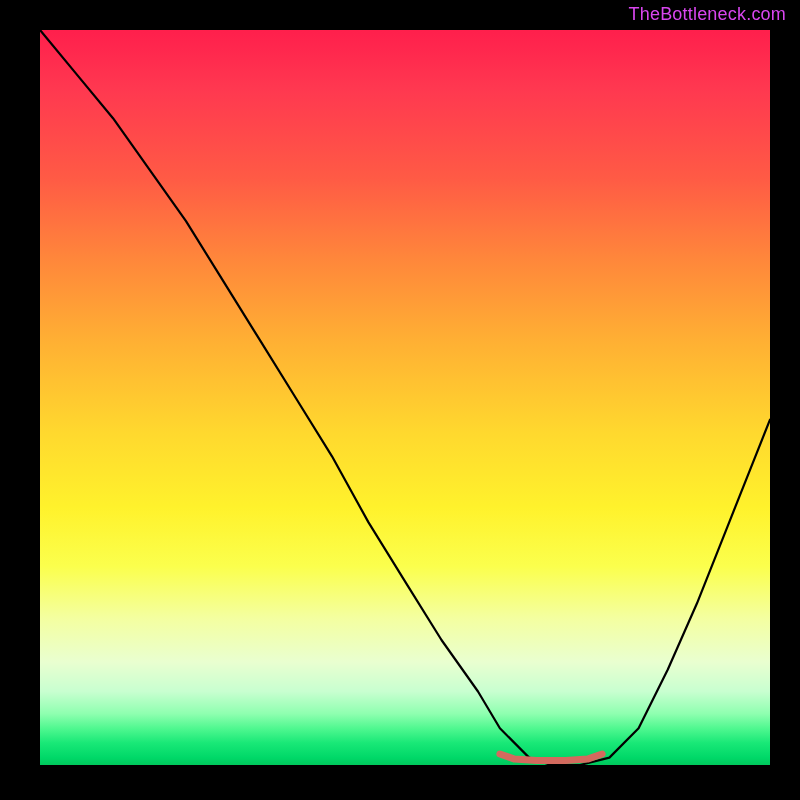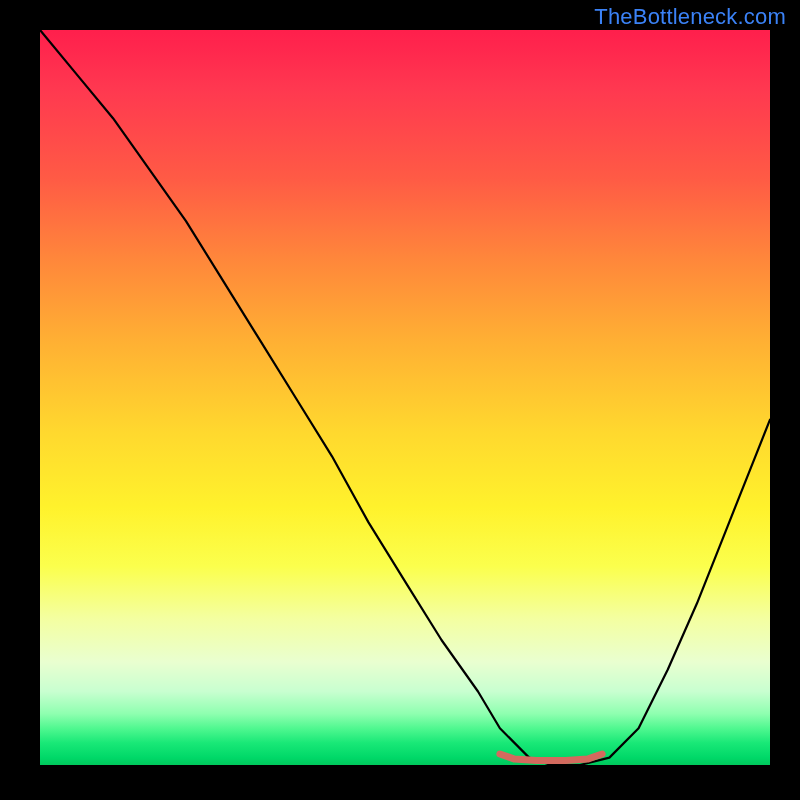--- a/index.html
+++ b/index.html
@@ -48,22 +48,22 @@
   .plot svg {
     position: absolute;
     left: 0; top: 0;
     width: 100%; height: 100%;
     overflow: visible;
   }
   .watermark {
     position: absolute;
     top: 4px;
     right: 14px;
-    color: #3b82f6;
-    font-size: 22px;
+    color: #d946ef;
+    font-size: 18px;
     font-weight: 400;
     letter-spacing: 0.2px;
     user-select: none;
   }
 </style>
 </head>
 <body>
 
 <div class="frame">
   <div class="plot">

